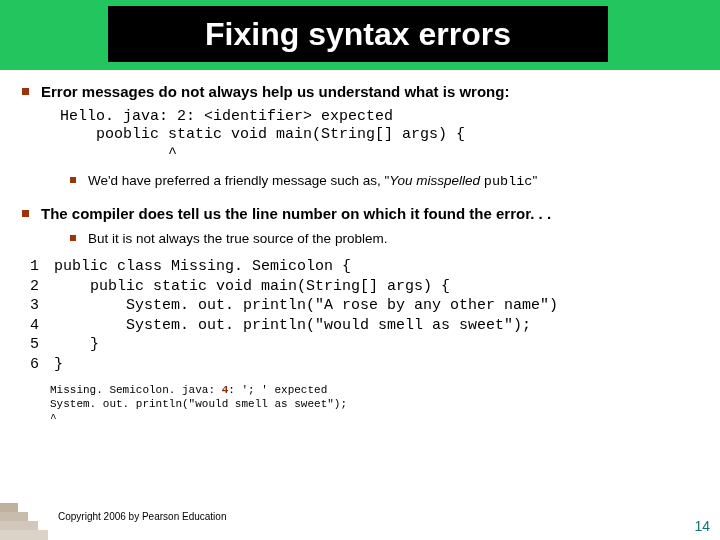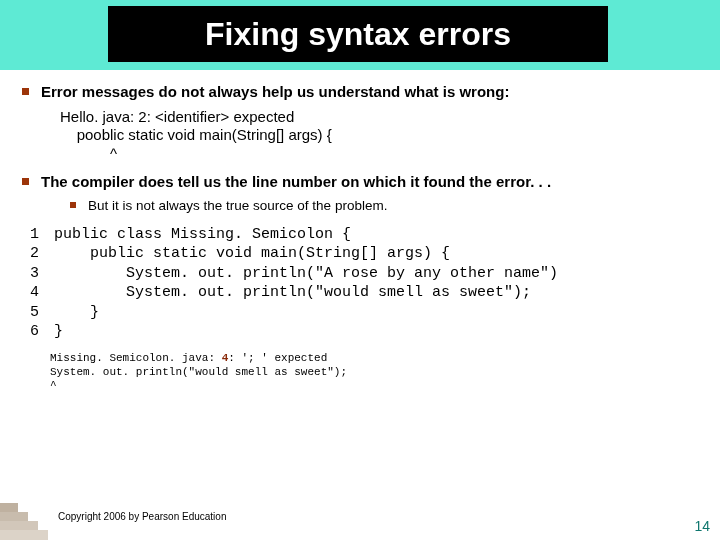--- a/index.html
+++ b/index.html
@@ -6,21 +6,21 @@
     margin: 0;
     padding: 0;
     width: 720px;
     height: 540px;
     background: #fff;
     font-family: Verdana, Geneva, sans-serif;
     position: relative;
     overflow: hidden;
   }
   .title-bar {
-    background: #5eead4;
+    background: #22c55e;
     width: 100%;
     height: 70px;
     position: relative;
   }
   .title-box {
     position: absolute;
     left: 108px;
     top: 6px;
     width: 500px;
     height: 56px;
@@ -59,21 +59,21 @@
     height: 6px;
     flex: 0 0 6px;
     margin-top: 5px;
   }
   .bullet-text {
     flex: 1;
     line-height: 1.3;
   }
   .bolded { font-weight: bold; font-size: 15px; }
   .code {
-    font-family: Liberation Sans, sans-serif;
+    font-family: Liberation Mono, monospace;
     font-size: 15px;
     white-space: pre;
     line-height: 1.25;
     margin: 4px 0 8px 38px;
   }
   .sub-indent { margin-left: 48px; margin-bottom: 14px; }
   .sub-indent .bullet-text { font-size: 13.5px; }
   .italic { font-style: italic; }
   .mono-inline { font-family: "Courier New", monospace; }
   .numbered-block {
@@ -141,20 +141,26 @@
 
   <div class="bullet-row">
     <div class="bullet-sq"></div>
     <div class="bullet-text bolded">Error messages do not always help us understand what is wrong:</div>
   </div>
 
   <div class="code">Hello. java: 2: &lt;identifier&gt; expected
     pooblic static void main(String[] args) {
             ^</div>
 
+  <div class="bullet-row sub-indent">
+    <div class="bullet-sq small"></div>
+    <div class="bullet-text">
+      <span>We'd have preferred a friendly message such as, "</span><span class="italic">You misspelled </span><span class="mono-inline">public</span><span>"</span>
+    </div>
+  </div>
 
   <div class="bullet-row">
     <div class="bullet-sq"></div>
     <div class="bullet-text bolded">The compiler does tell us the line number on which it found the error. . .</div>
   </div>
 
   <div class="bullet-row sub-indent" style="margin-bottom:4px;">
     <div class="bullet-sq small"></div>
     <div class="bullet-text">But it is not always the true source of the problem.</div>
   </div>

